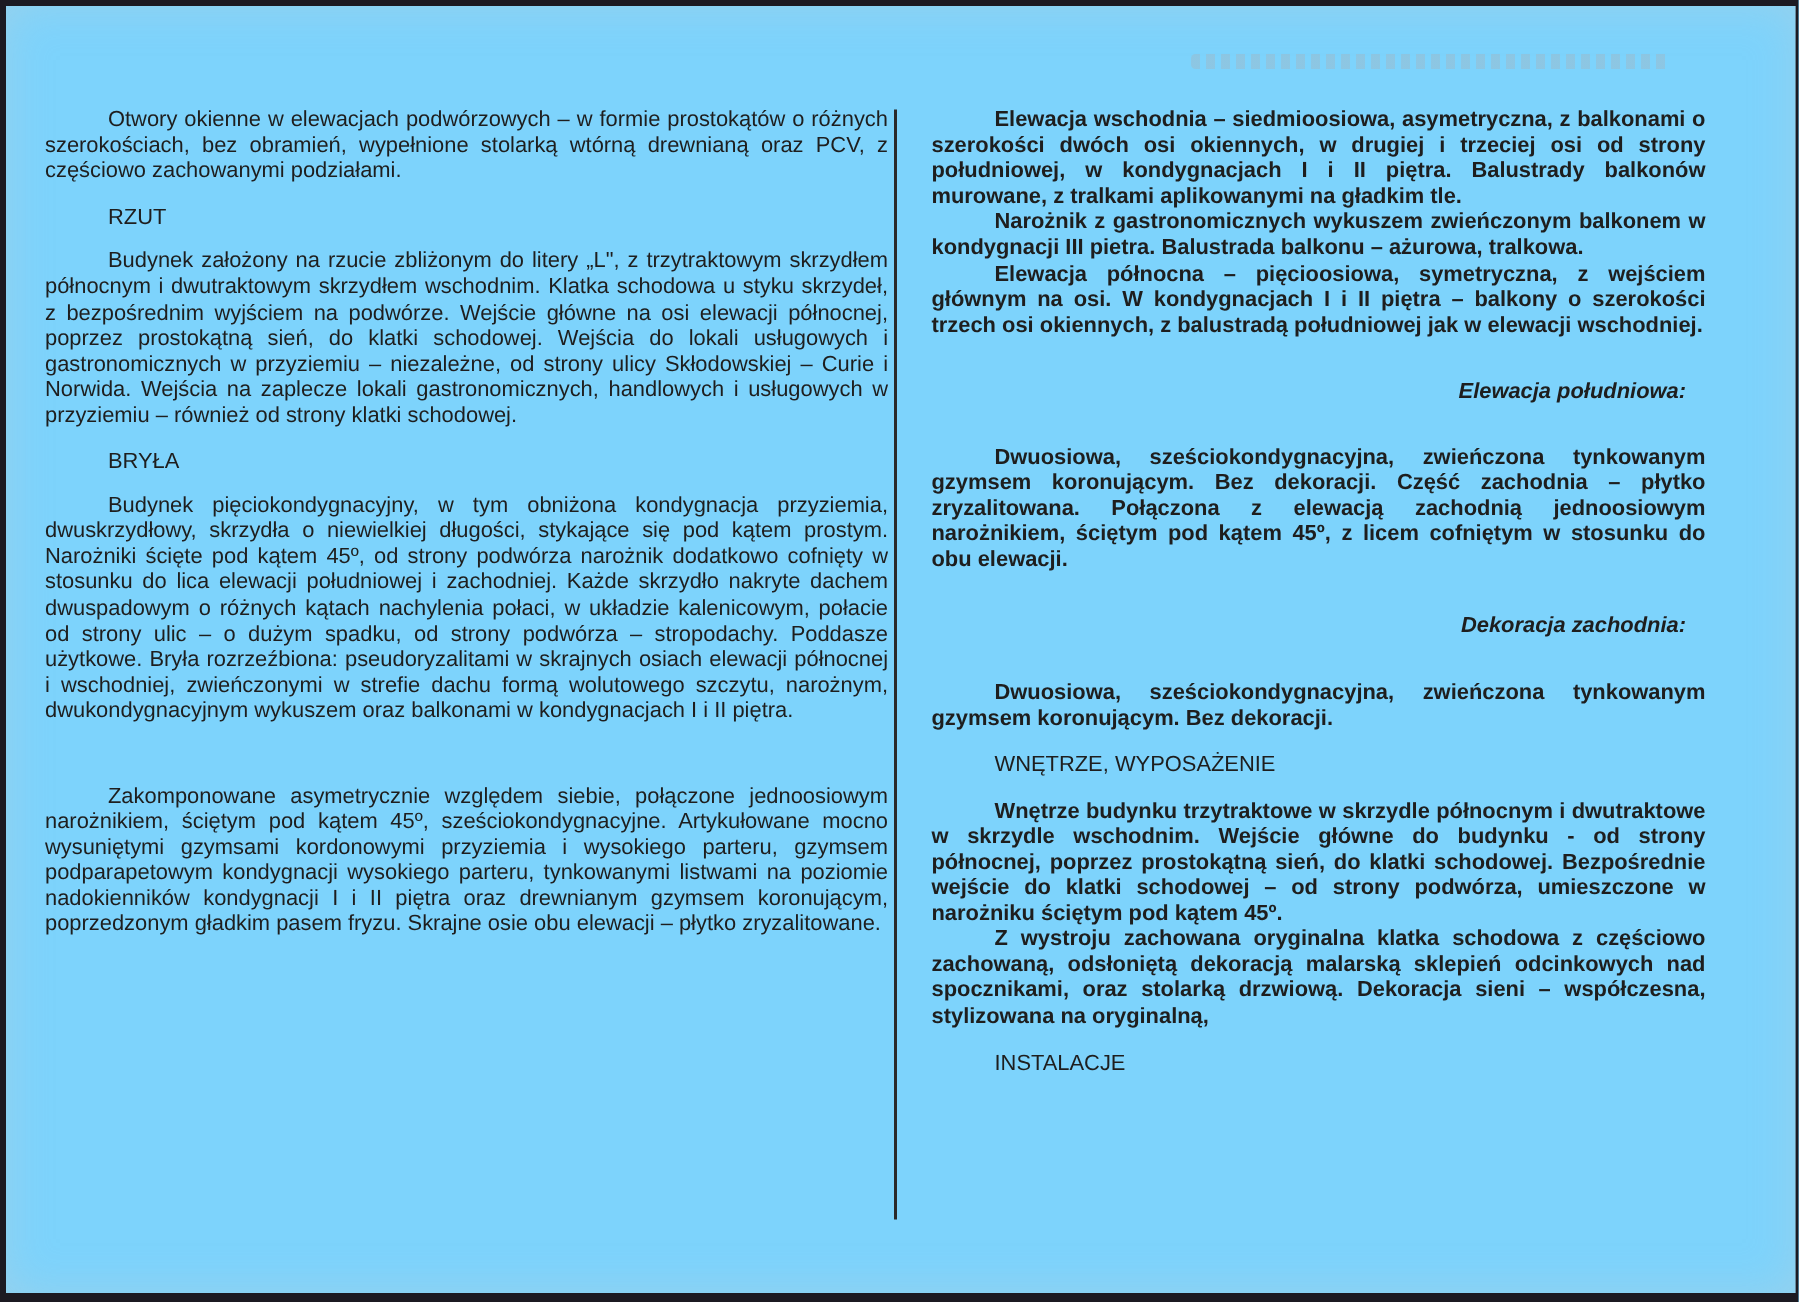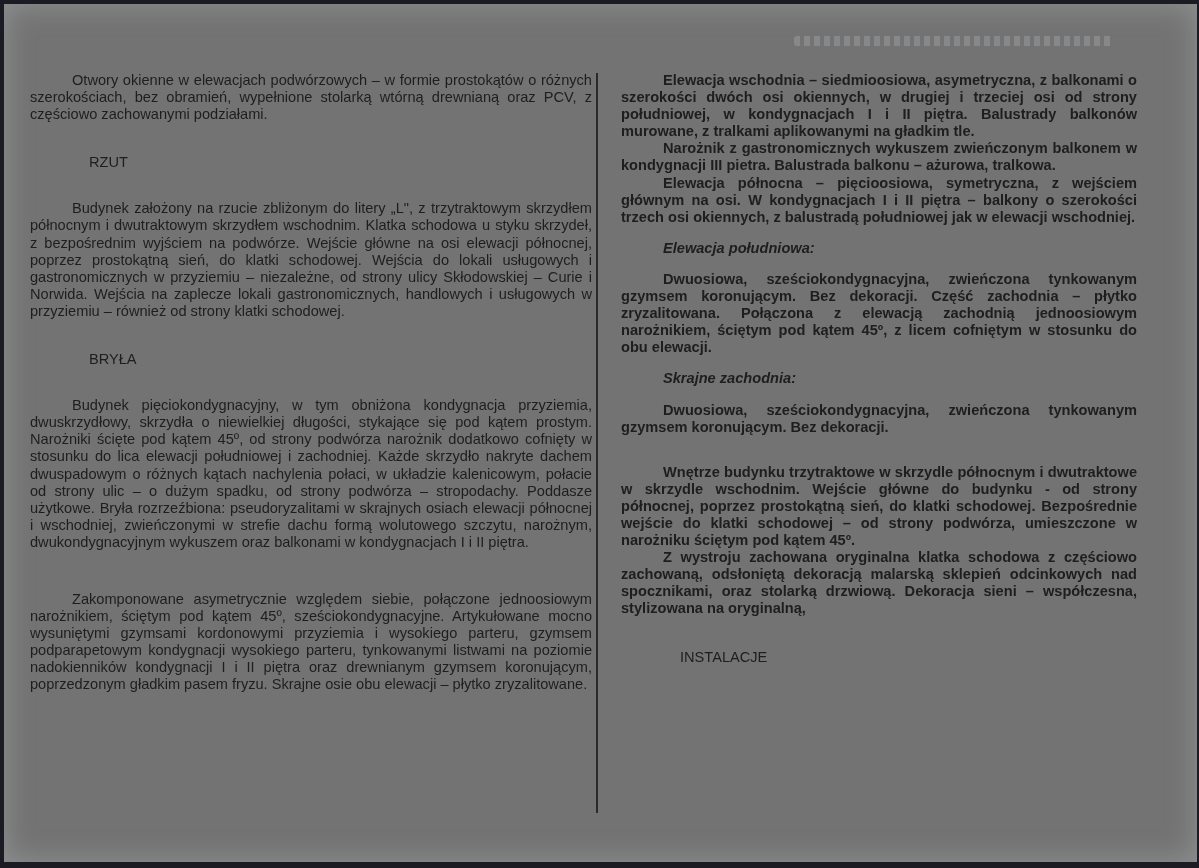--- a/index.html
+++ b/index.html
@@ -13,21 +13,21 @@
     overflow: hidden;
     position: relative;
     font-family: "Liberation Sans", "DejaVu Sans", sans-serif;
   }
   .page {
     position: absolute;
     left: 4px;
     top: 4px;
     width: 1193px;
     height: 858px;
-    background: #737373;
+    background: #7dd3fc;
     box-shadow: inset 0 0 30px rgba(200,205,210,0.35);
   }
   .bleed {
     position: absolute;
     left: 790px;
     top: 32px;
     width: 320px;
     height: 10px;
     background: repeating-linear-gradient(90deg, rgba(170,175,180,0.35) 0 6px, transparent 6px 10px);
     border-radius: 3px;
@@ -55,31 +55,31 @@
     width: 1.5px;
     height: 740px;
     background: #2a2a2a;
   }
   .p {
     margin: 0;
     text-indent: 42px;
   }
   .col-right .p { text-indent: 42px; font-weight: bold; }
   .heading {
-    margin: 17px;
+    margin: 0;
     padding-left: 42px;
     text-indent: 0;
     text-align: left;
   }
   .subheading {
-    margin: 0;
+    margin: 13px;
     padding-left: 42px;
     font-weight: bold;
     font-style: italic;
-    text-align: left;
+    text-align: right;
   }
   .gap-m { height: 12px; }
   .gap-l { height: 14px; }
 </style>
 </head>
 <body>
 
 <div class="page">
   <div class="bleed"></div>
 
@@ -103,24 +103,25 @@
 
   <div class="col col-right">
     <p class="p">Elewacja wschodnia – siedmioosiowa, asymetryczna, z balkonami o szerokości dwóch osi okiennych, w drugiej i trzeciej osi od strony południowej, w kondygnacjach I i II piętra. Balustrady balkonów murowane, z tralkami aplikowanymi na gładkim tle.</p>
     <p class="p">Narożnik z gastronomicznych wykuszem zwieńczonym balkonem w kondygnacji III pietra. Balustrada balkonu – ażurowa, tralkowa.</p>
     <p class="p">Elewacja północna – pięcioosiowa, symetryczna, z wejściem głównym na osi. W kondygnacjach I i II piętra – balkony o szerokości trzech osi okiennych, z balustradą południowej jak w elewacji wschodniej.</p>
     <div class="gap-l"></div>
     <p class="subheading">Elewacja południowa:</p>
     <div class="gap-l"></div>
     <p class="p">Dwuosiowa, sześciokondygnacyjna, zwieńczona tynkowanym gzymsem koronującym. Bez dekoracji. Część zachodnia – płytko zryzalitowana. Połączona z elewacją zachodnią jednoosiowym narożnikiem, ściętym pod kątem 45º, z licem cofniętym w stosunku do obu elewacji.</p>
     <div class="gap-l"></div>
-    <p class="subheading">Skrajne zachodnia:</p>
+    <p class="subheading">Dekoracja zachodnia:</p>
     <div class="gap-l"></div>
     <p class="p">Dwuosiowa, sześciokondygnacyjna, zwieńczona tynkowanym gzymsem koronującym.  Bez dekoracji.</p>
     <div class="gap-l"></div>
+    <p class="heading">WNĘTRZE, WYPOSAŻENIE</p>
     <div class="gap-l"></div>
     <p class="p">Wnętrze budynku trzytraktowe w skrzydle północnym i dwutraktowe w skrzydle wschodnim. Wejście główne do budynku - od strony północnej, poprzez prostokątną sień, do klatki schodowej. Bezpośrednie wejście do klatki schodowej – od strony podwórza, umieszczone w narożniku ściętym pod kątem 45º.</p>
     <p class="p">Z wystroju zachowana oryginalna klatka schodowa z częściowo zachowaną, odsłoniętą dekoracją malarską sklepień odcinkowych nad spocznikami, oraz stolarką drzwiową. Dekoracja sieni – współczesna, stylizowana na oryginalną,</p>
     <div class="gap-l"></div>
     <p class="heading">INSTALACJE</p>
     <div class="gap-l"></div>
   </div>
 </div>
 
 </body></html>

